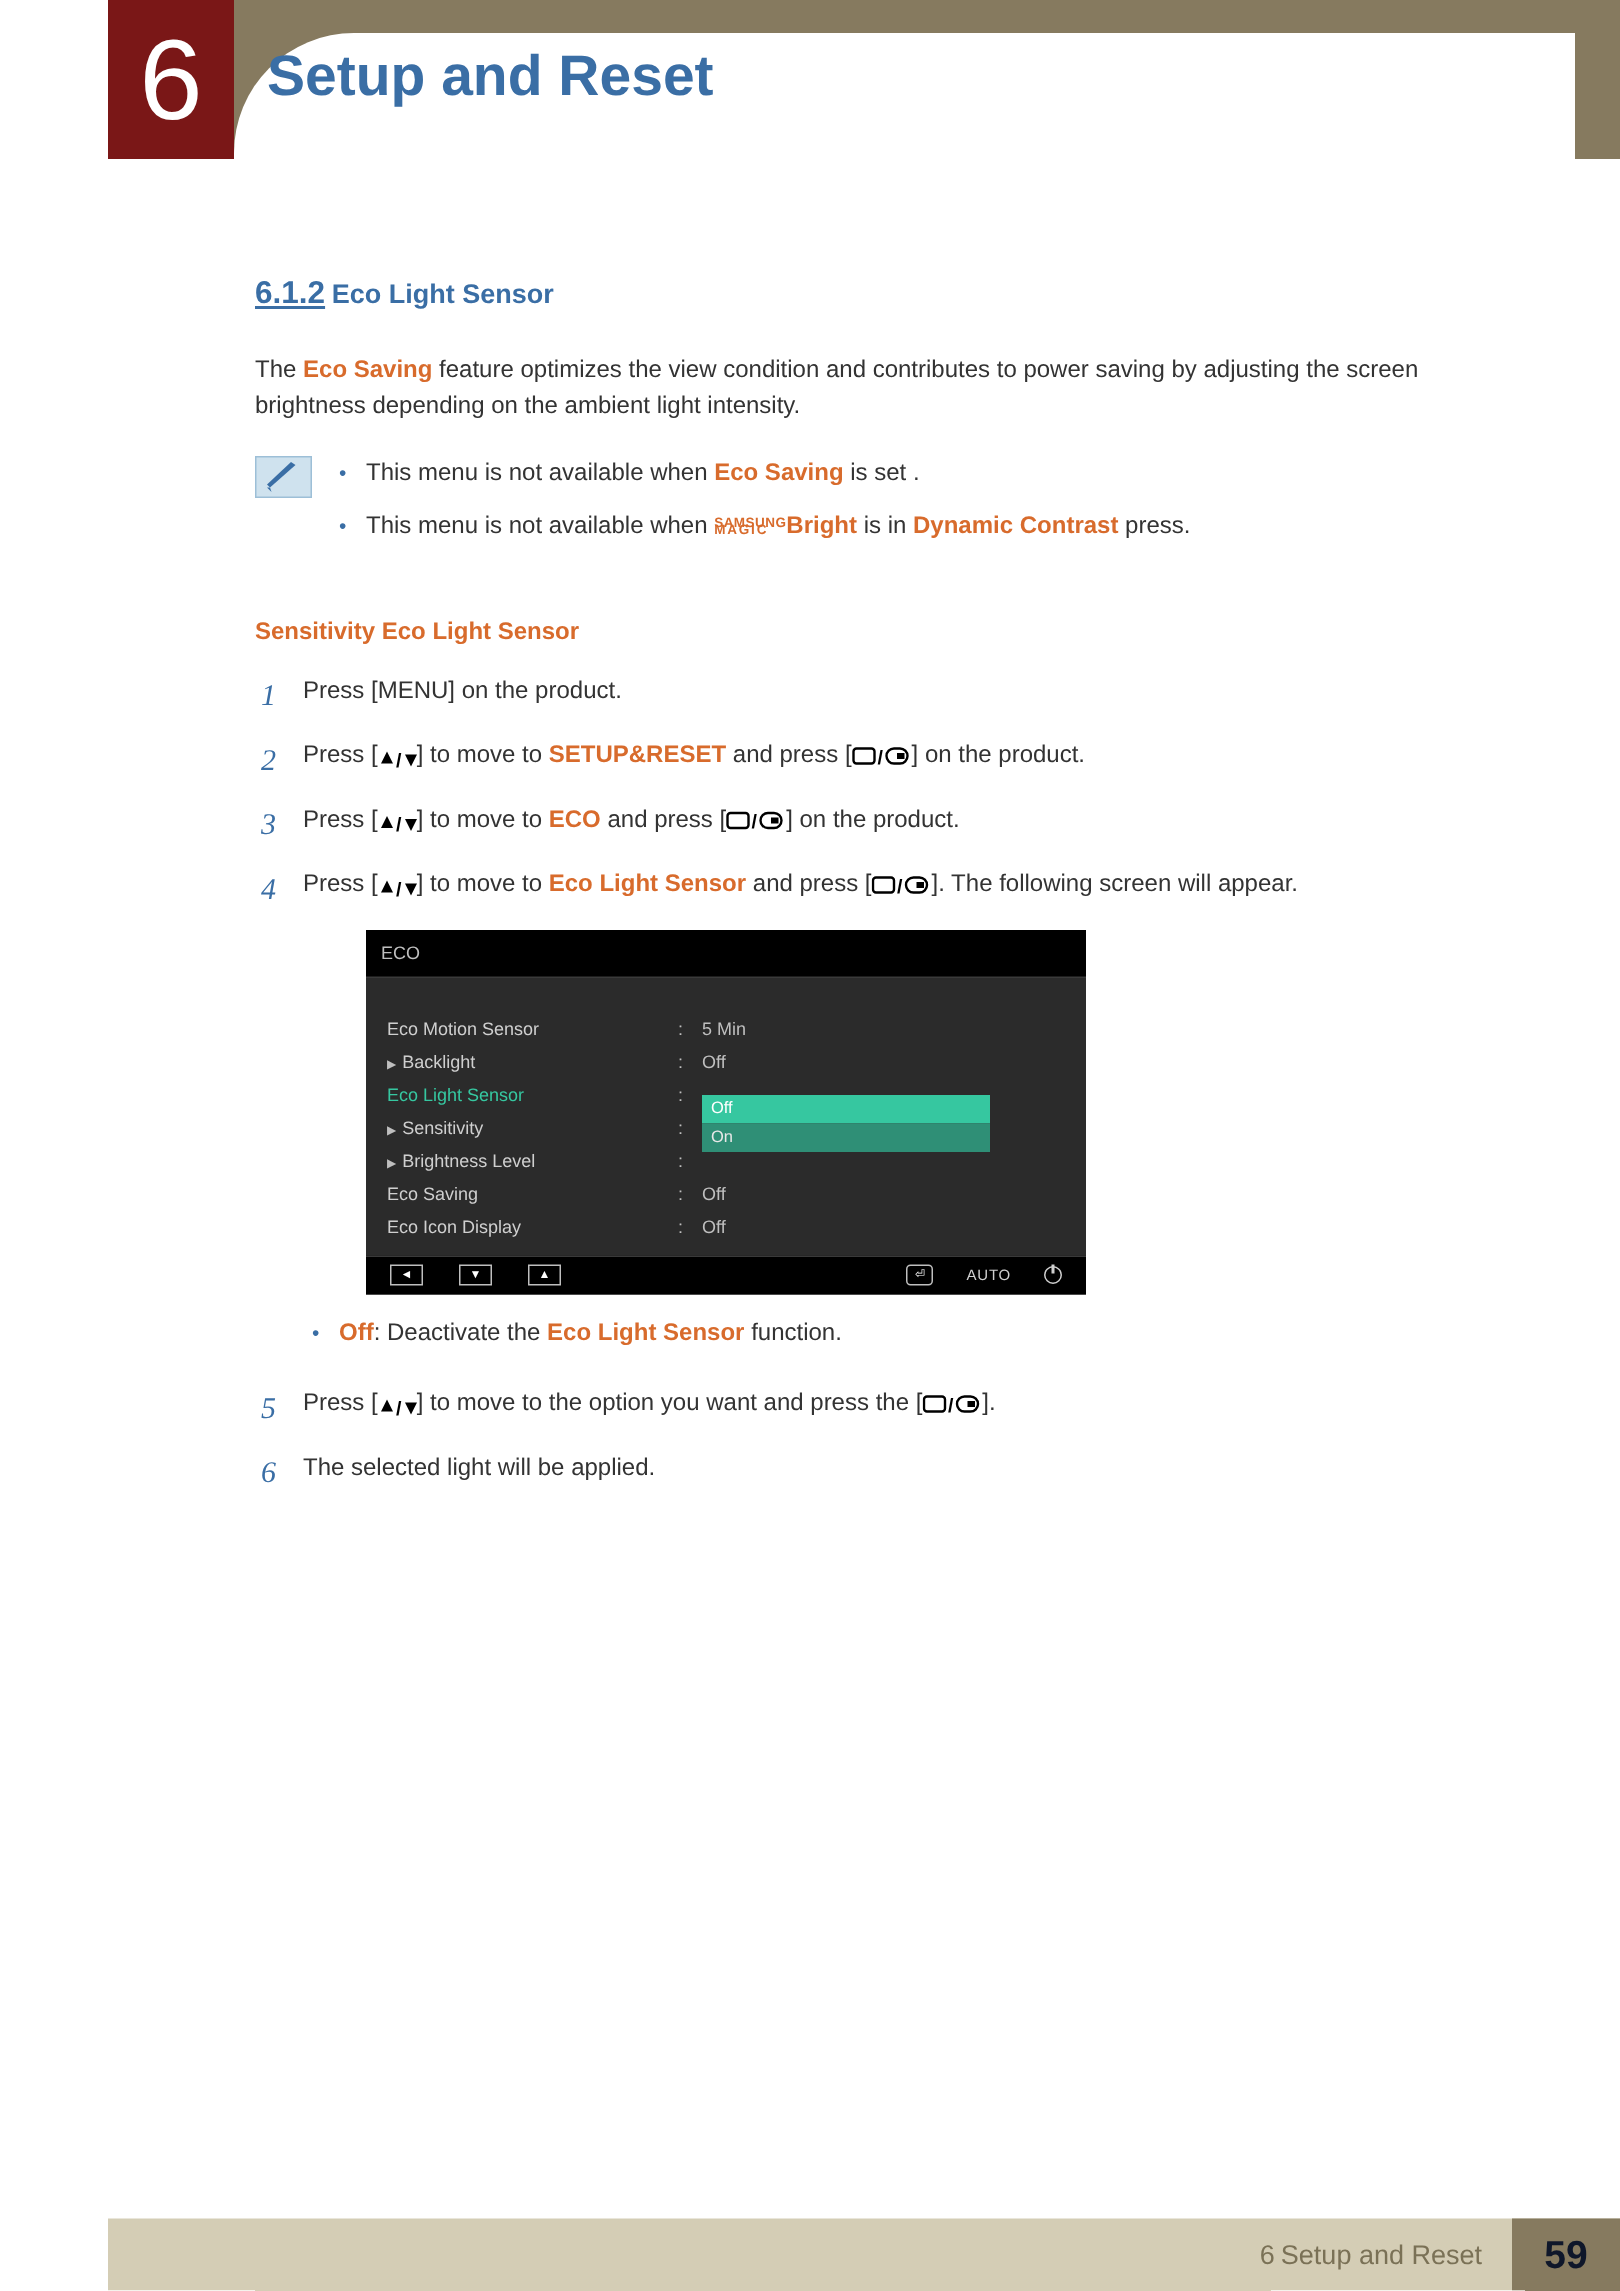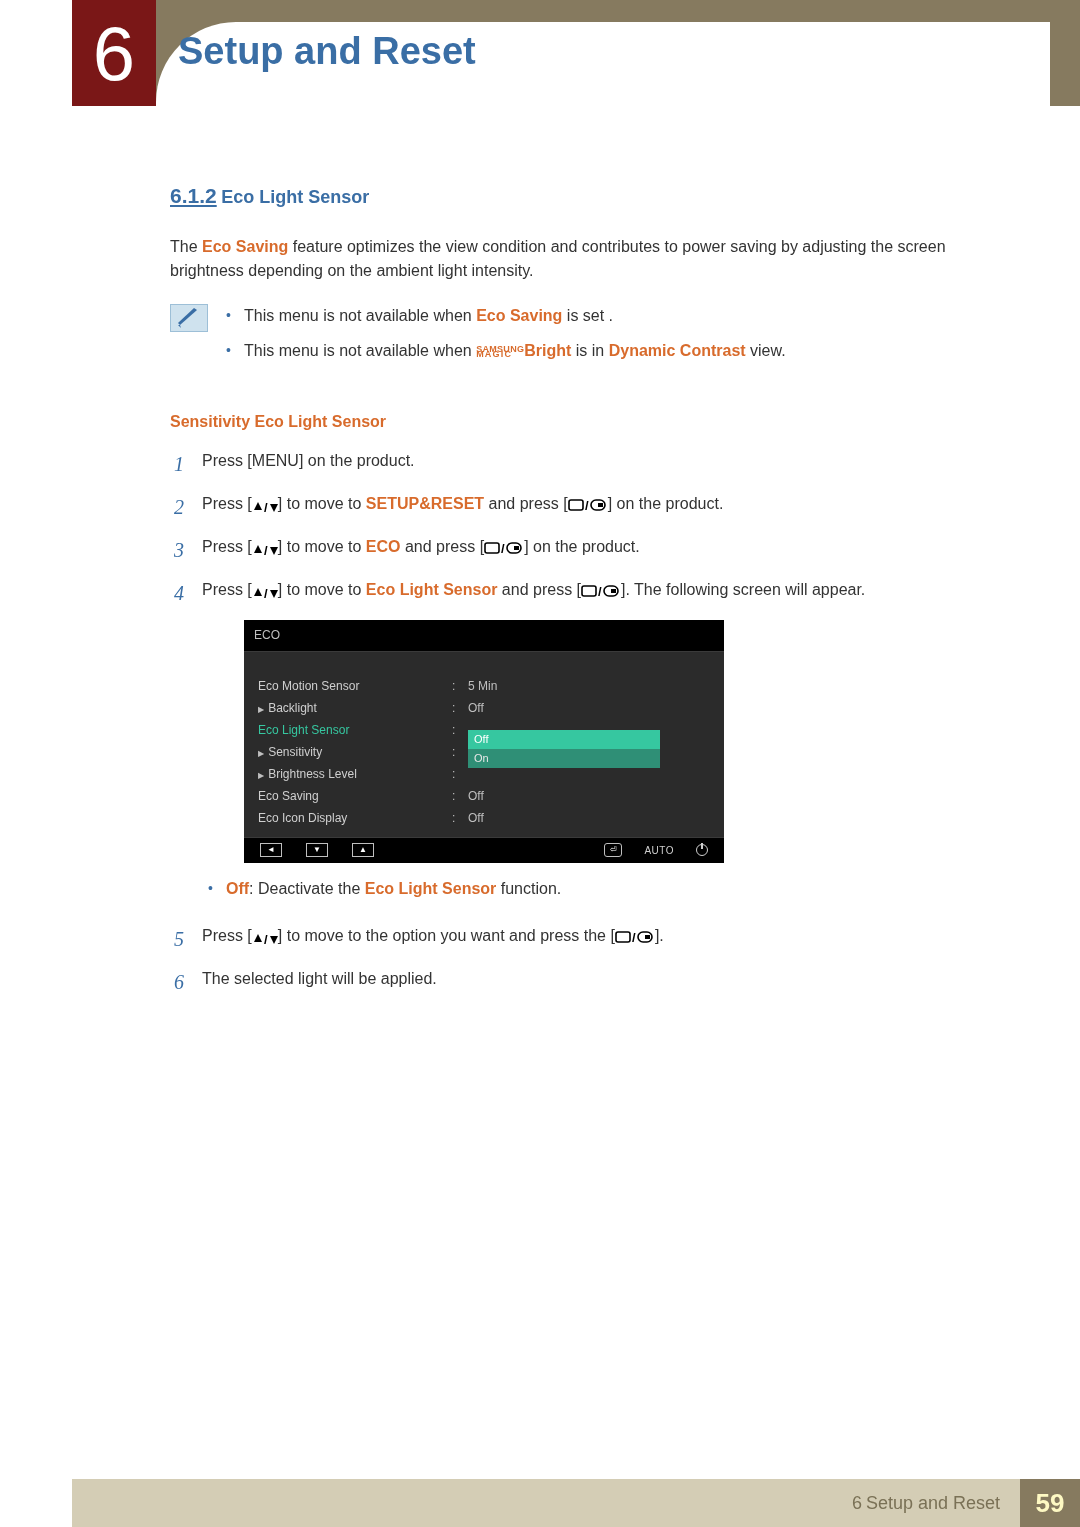--- a/index.html
+++ b/index.html
@@ -164,21 +164,21 @@
 
   
   .page-footer {
     position:absolute;
     bottom:0; left:72px; right:0;
     height:48px;
     background:#d4cdb5;
     display:flex; align-items:center; justify-content:flex-end;
   }
   .footer-label { color:#7a7156; font-size:18px; margin-right:20px;}
-  .page-box { width:60px; height:48px; background:#867a5f; color:#fef9c3; display:flex;align-items:center;justify-content:center; font-size:26px; font-weight:bold;}
+  .page-box { width:72px; height:48px; background:#867a5f; color:#0f172a; display:flex;align-items:center;justify-content:center; font-size:26px; font-weight:bold;}
   .footer-chap { color:#7a7156; font-size:18px; margin-right:4px;}
 
   
   .svg-icon { vertical-align:-3px; }
 </style>
 </head>
 <body>
 
 <div class="header-bar"></div>
 <div class="header-white"></div>
@@ -203,21 +203,21 @@
       <svg width="24" height="22" viewBox="0 0 24 22">
         <path d="M3 18 L20 3 L17 1 L1 16 Z" fill="#3a6ea5"></path>
         <path d="M1 18 L4 21 L3 18 Z" fill="#3a6ea5"></path>
       </svg>
     </div>
     <ul class="note-list">
       <li>
         <span>This menu is not available when </span><span class="term-red">Eco Saving</span><span> is set .</span>
       </li>
       <li>
-        <span>This menu is not available when </span><span class="magic-wrap"><span class="magic-top">SAMSUNG</span><span class="magic-bot">MAGIC</span></span><span class="term-red" style="font-weight:bold">Bright</span><span> is in </span><span class="term-red">Dynamic Contrast</span><span> view.</span>
+        <span>This menu is not available when </span><span class="magic-wrap"><span class="magic-top">SAMSUNG</span><span class="magic-bot">MAGIC</span></span><span class="term-red" style="font-weight:bold">Bright</span><span> is in </span><span class="term-red">Dynamic Contrast</span><span> press.</span>
       </li>
     </ul>
   </div>
 
   <div class="subhead">Sensitivity Eco Light Sensor</div>
 
   <ol class="steps">
     <li>
       <span class="step-num">1</span>
       <span class="step-body">

